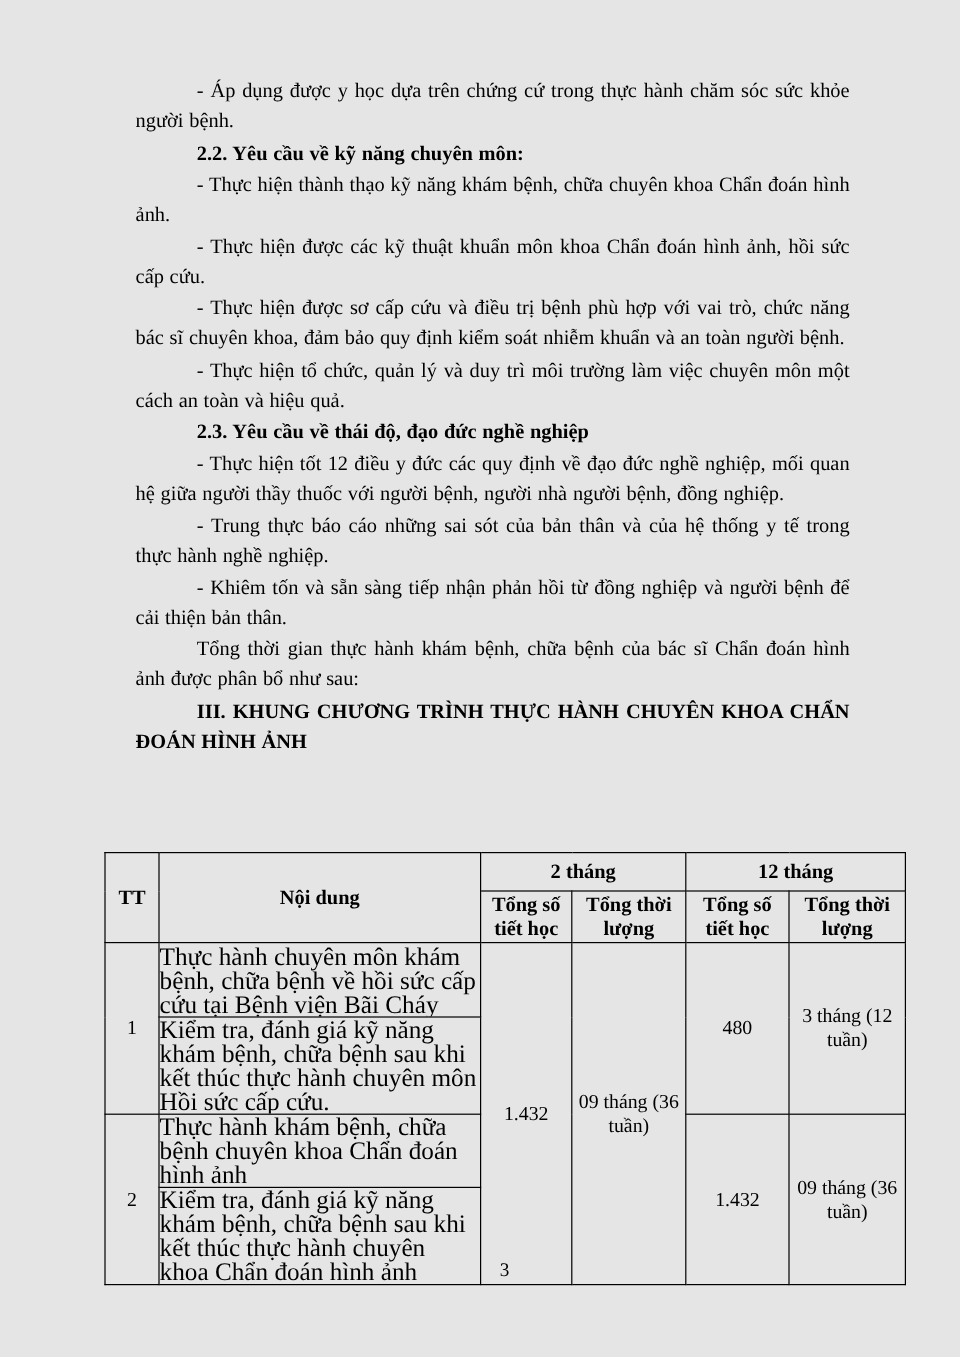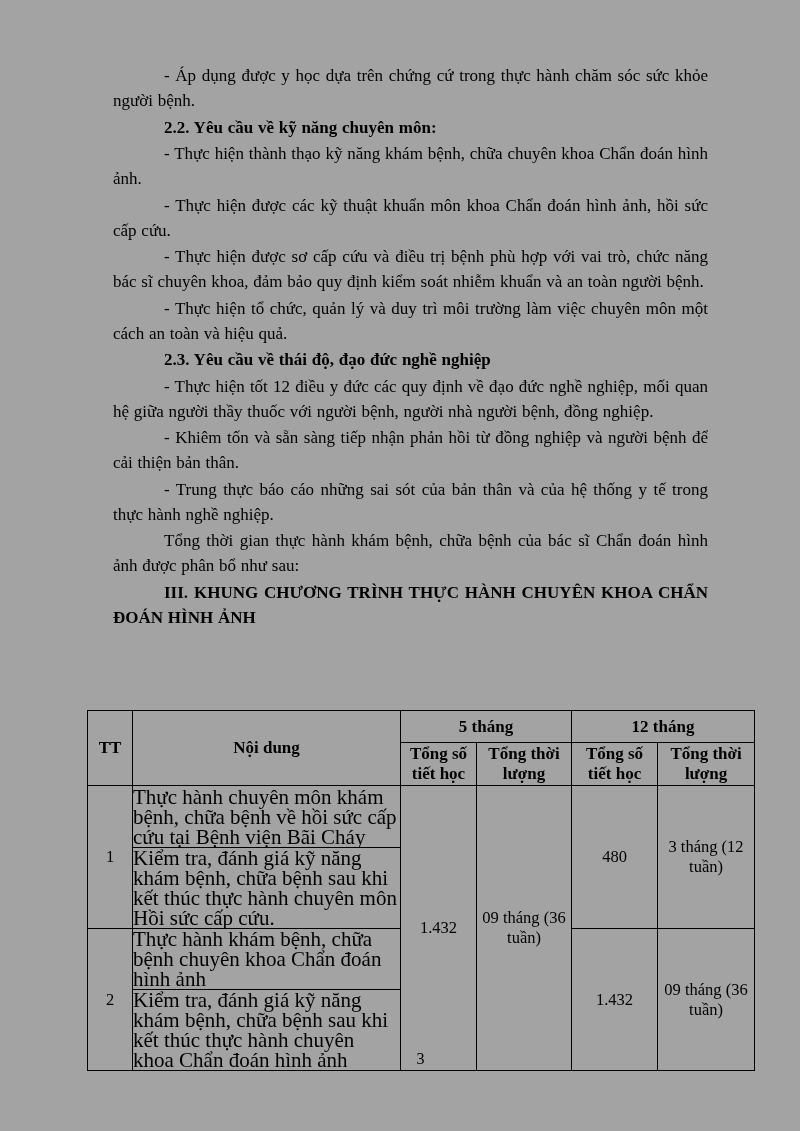--- a/index.html
+++ b/index.html
@@ -4,21 +4,21 @@
 <style>
   html, body {
     margin: 0;
     padding: 0;
     background: #ffffff;
   }
   .page {
     position: relative;
     width: 800px;
     height: 1131px;
-    background: #a3a3a3;
+    background: #e5e5e5;
     color: #000000;
     font-family: "Liberation Serif", "DejaVu Serif", serif;
     overflow: hidden;
   }
   .content {
     position: absolute;
     left: 113px;
     top: 63px;
     width: 595px;
   }
@@ -92,40 +92,40 @@
 
   <div class="content">
     <p class="para">- Áp dụng được y học dựa trên chứng cứ trong thực hành chăm sóc sức khỏe người bệnh.</p>
     <p class="para heading">2.2. Yêu cầu về kỹ năng chuyên môn:</p>
     <p class="para">- Thực hiện thành thạo kỹ năng khám bệnh, chữa chuyên khoa Chẩn đoán hình ảnh.</p>
     <p class="para">- Thực hiện được các kỹ thuật khuẩn môn khoa Chẩn đoán hình ảnh, hồi sức cấp cứu.</p>
     <p class="para">- Thực hiện được sơ cấp cứu và điều trị bệnh phù hợp với vai trò, chức năng bác sĩ chuyên khoa, đảm bảo quy định kiểm soát nhiễm khuẩn và an toàn người bệnh.</p>
     <p class="para">- Thực hiện tổ chức, quản lý và duy trì môi trường làm việc chuyên môn một cách an toàn và hiệu quả.</p>
     <p class="para heading">2.3. Yêu cầu về thái độ, đạo đức nghề nghiệp</p>
     <p class="para">- Thực hiện tốt 12 điều y đức các quy định về đạo đức nghề nghiệp, mối quan hệ giữa người thầy thuốc với người bệnh, người nhà người bệnh, đồng nghiệp.</p>
+    <p class="para">- Trung thực báo cáo những sai sót của bản thân và của hệ thống y tế trong thực hành nghề nghiệp.</p>
     <p class="para">- Khiêm tốn và sẵn sàng tiếp nhận phản hồi từ đồng nghiệp và người bệnh để cải thiện bản thân.</p>
-    <p class="para">- Trung thực báo cáo những sai sót của bản thân và của hệ thống y tế trong thực hành nghề nghiệp.</p>
     <p class="para">Tổng thời gian thực hành khám bệnh, chữa bệnh của bác sĩ Chẩn đoán hình ảnh được phân bổ như sau:</p>
     <p class="para heading">III. KHUNG CHƯƠNG TRÌNH THỰC HÀNH CHUYÊN KHOA CHẨN ĐOÁN HÌNH ẢNH</p>
   </div>
 
   <table class="program-table">
     <colgroup>
       <col style="width:45px">
       <col style="width:268px">
       <col style="width:76px">
       <col style="width:95px">
       <col style="width:86px">
       <col style="width:97px">
     </colgroup>
     <tbody>
       <tr class="h1row">
         <th rowspan="2">TT</th>
         <th rowspan="2">Nội dung</th>
-        <th colspan="2">5 tháng</th>
+        <th colspan="2">2 tháng</th>
         <th colspan="2">12 tháng</th>
       </tr>
       <tr class="h2row">
         <th>Tổng số tiết học</th>
         <th>Tổng thời lượng</th>
         <th>Tổng số tiết học</th>
         <th>Tổng thời lượng</th>
       </tr>
       <tr class="r1a">
         <td rowspan="2" class="tt-cell">1</td>

